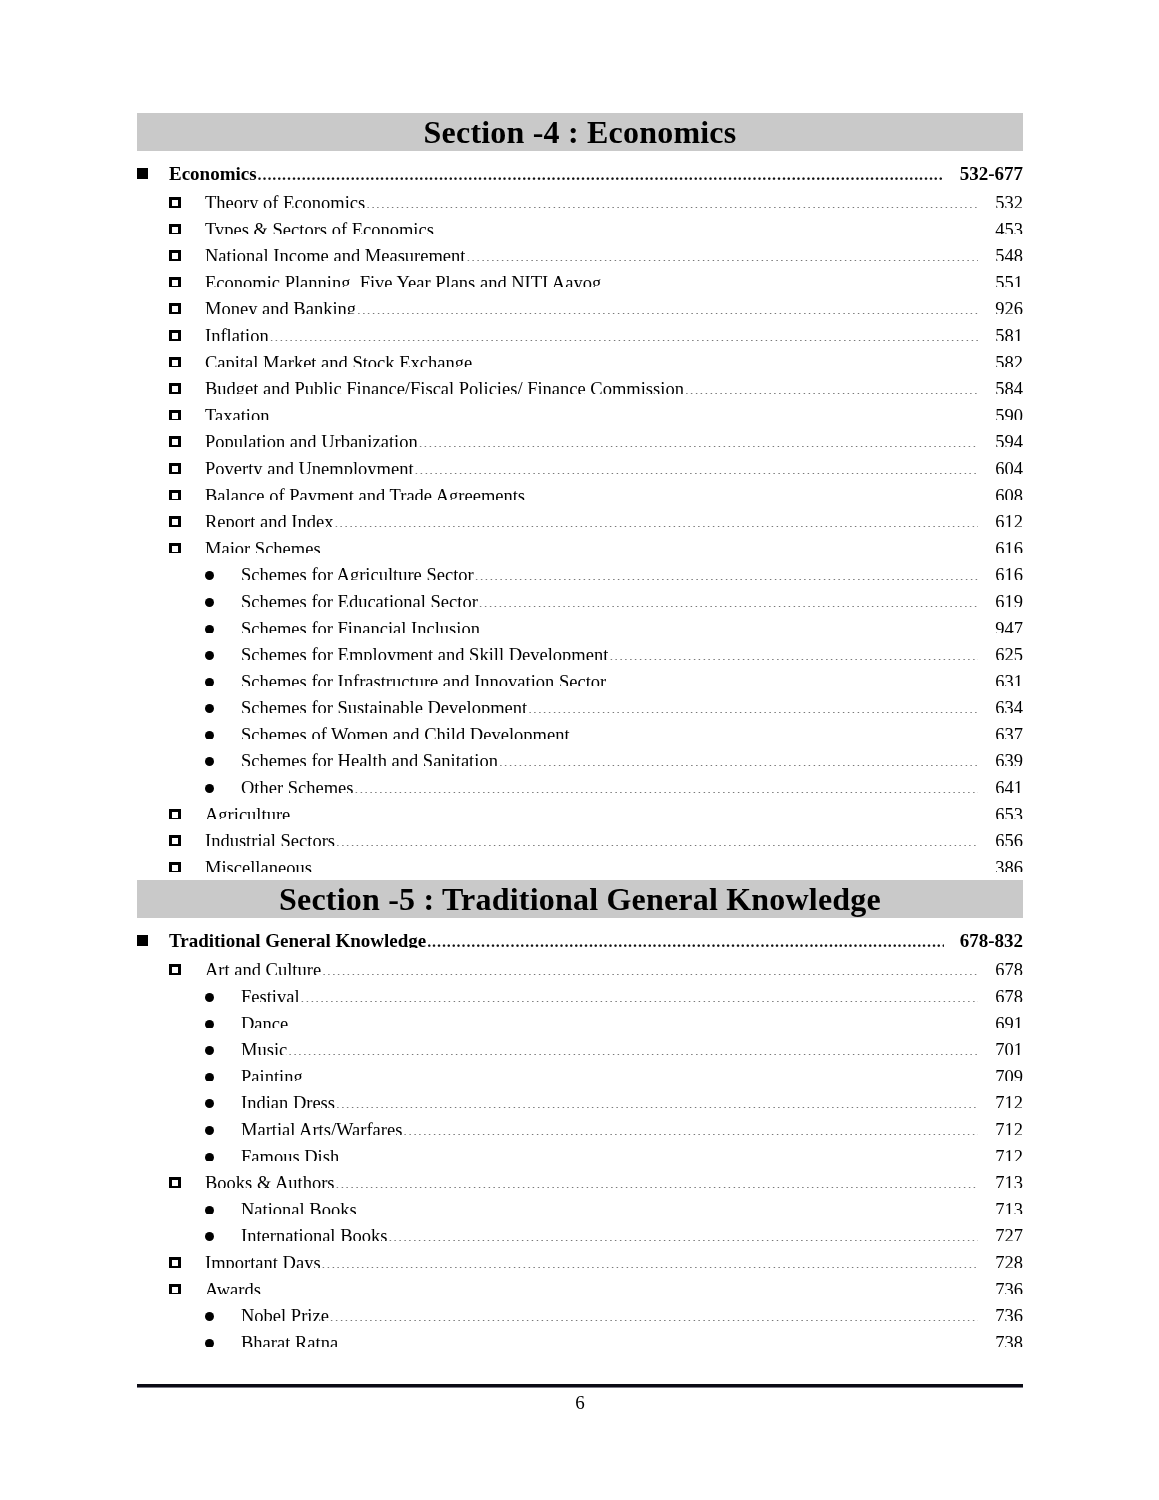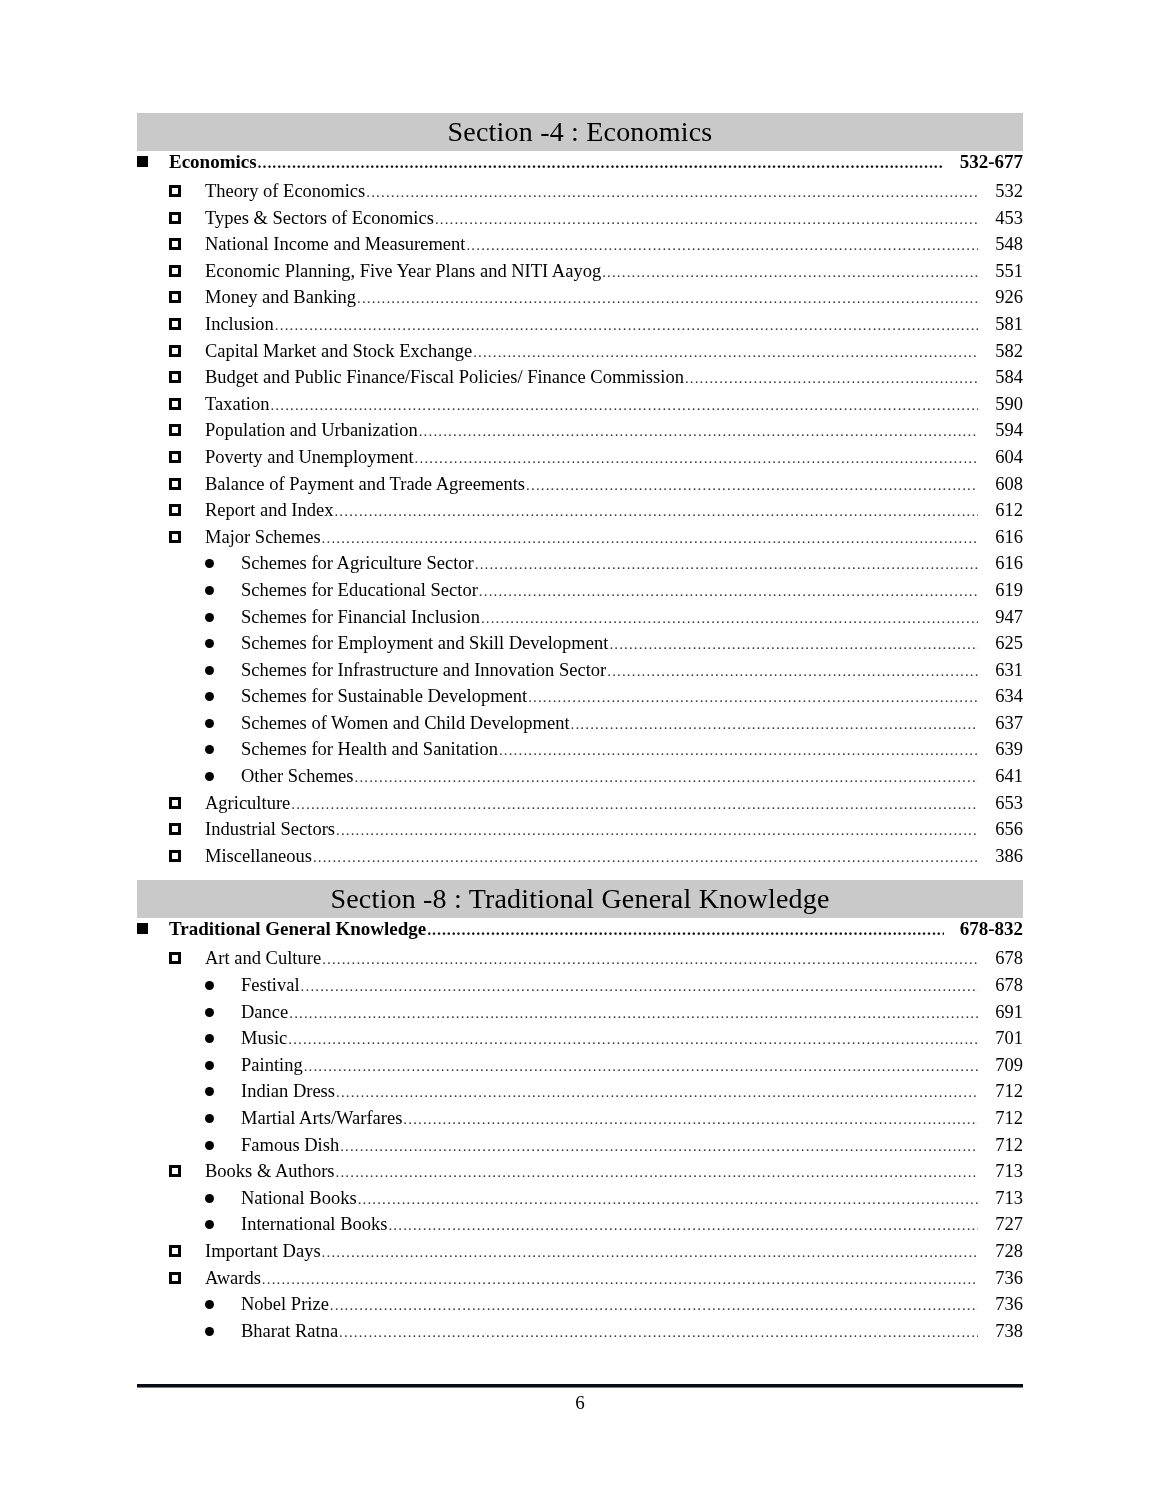--- a/index.html
+++ b/index.html
@@ -27,22 +27,22 @@
     top: 113px;
     width: 886px;
   }
 
   
   .section-band {
     background: #c9c9c9;
     height: 38px;
     line-height: 38px;
     text-align: center;
-    font-weight: normal;
-    font-size: 28px;
+    font-weight: bold;
+    font-size: 32px;
     letter-spacing: 0.2px;
     color: #000;
     margin: 0;
   }
   .section-band.second {
     margin-top: 8px;
   }
 
   
   .toc-row {
@@ -55,20 +55,21 @@
   }
   .bullet {
     flex: 0 0 auto;
     display: inline-block;
     text-align: left;
     line-height: 1;
   }
   .row-title {
     flex: 0 0 auto;
     white-space: nowrap;
+    margin-top: 12px;
   }
   .leader {
     flex: 1 1 auto;
     overflow: hidden;
     white-space: nowrap;
     margin: 0 1px;
     position: relative;
     font-size: 15px;
     letter-spacing: 1.15px;
     color: #333;
@@ -218,21 +219,21 @@
         <span class="pagenum">551</span>
       </div>
       <div class="toc-row lvl2">
         <span class="bullet"><span class="sq-hollow"></span></span>
         <span class="row-title">Money and Banking</span>
         <span class="leader">.......................................................................................................................................................................................................</span>
         <span class="pagenum">926</span>
       </div>
       <div class="toc-row lvl2">
         <span class="bullet"><span class="sq-hollow"></span></span>
-        <span class="row-title">Inclusion</span>
+        <span class="row-title">Inflation</span>
         <span class="leader">.......................................................................................................................................................................................................</span>
         <span class="pagenum">581</span>
       </div>
       <div class="toc-row lvl2">
         <span class="bullet"><span class="sq-hollow"></span></span>
         <span class="row-title">Capital Market and Stock Exchange</span>
         <span class="leader">.......................................................................................................................................................................................................</span>
         <span class="pagenum">582</span>
       </div>
       <div class="toc-row lvl2">
@@ -342,21 +343,21 @@
         <span class="row-title">Industrial Sectors</span>
         <span class="leader">.......................................................................................................................................................................................................</span>
         <span class="pagenum">656</span>
       </div>
       <div class="toc-row lvl2">
         <span class="bullet"><span class="sq-hollow"></span></span>
         <span class="row-title">Miscellaneous</span>
         <span class="leader">.......................................................................................................................................................................................................</span>
         <span class="pagenum">386</span>
       </div>
-      <div class="section-band second">Section -8 : Traditional General Knowledge</div>
+      <div class="section-band second">Section -5 : Traditional General Knowledge</div>
       <div class="toc-row lvl1">
         <span class="bullet"><span class="sq-filled"></span></span>
         <span class="row-title">Traditional General Knowledge</span>
         <span class="leader">.......................................................................................................................................................................................................</span>
         <span class="pagenum">678-832</span>
       </div>
       <div class="toc-row lvl2">
         <span class="bullet"><span class="sq-hollow"></span></span>
         <span class="row-title">Art and Culture</span>
         <span class="leader">.......................................................................................................................................................................................................</span>

